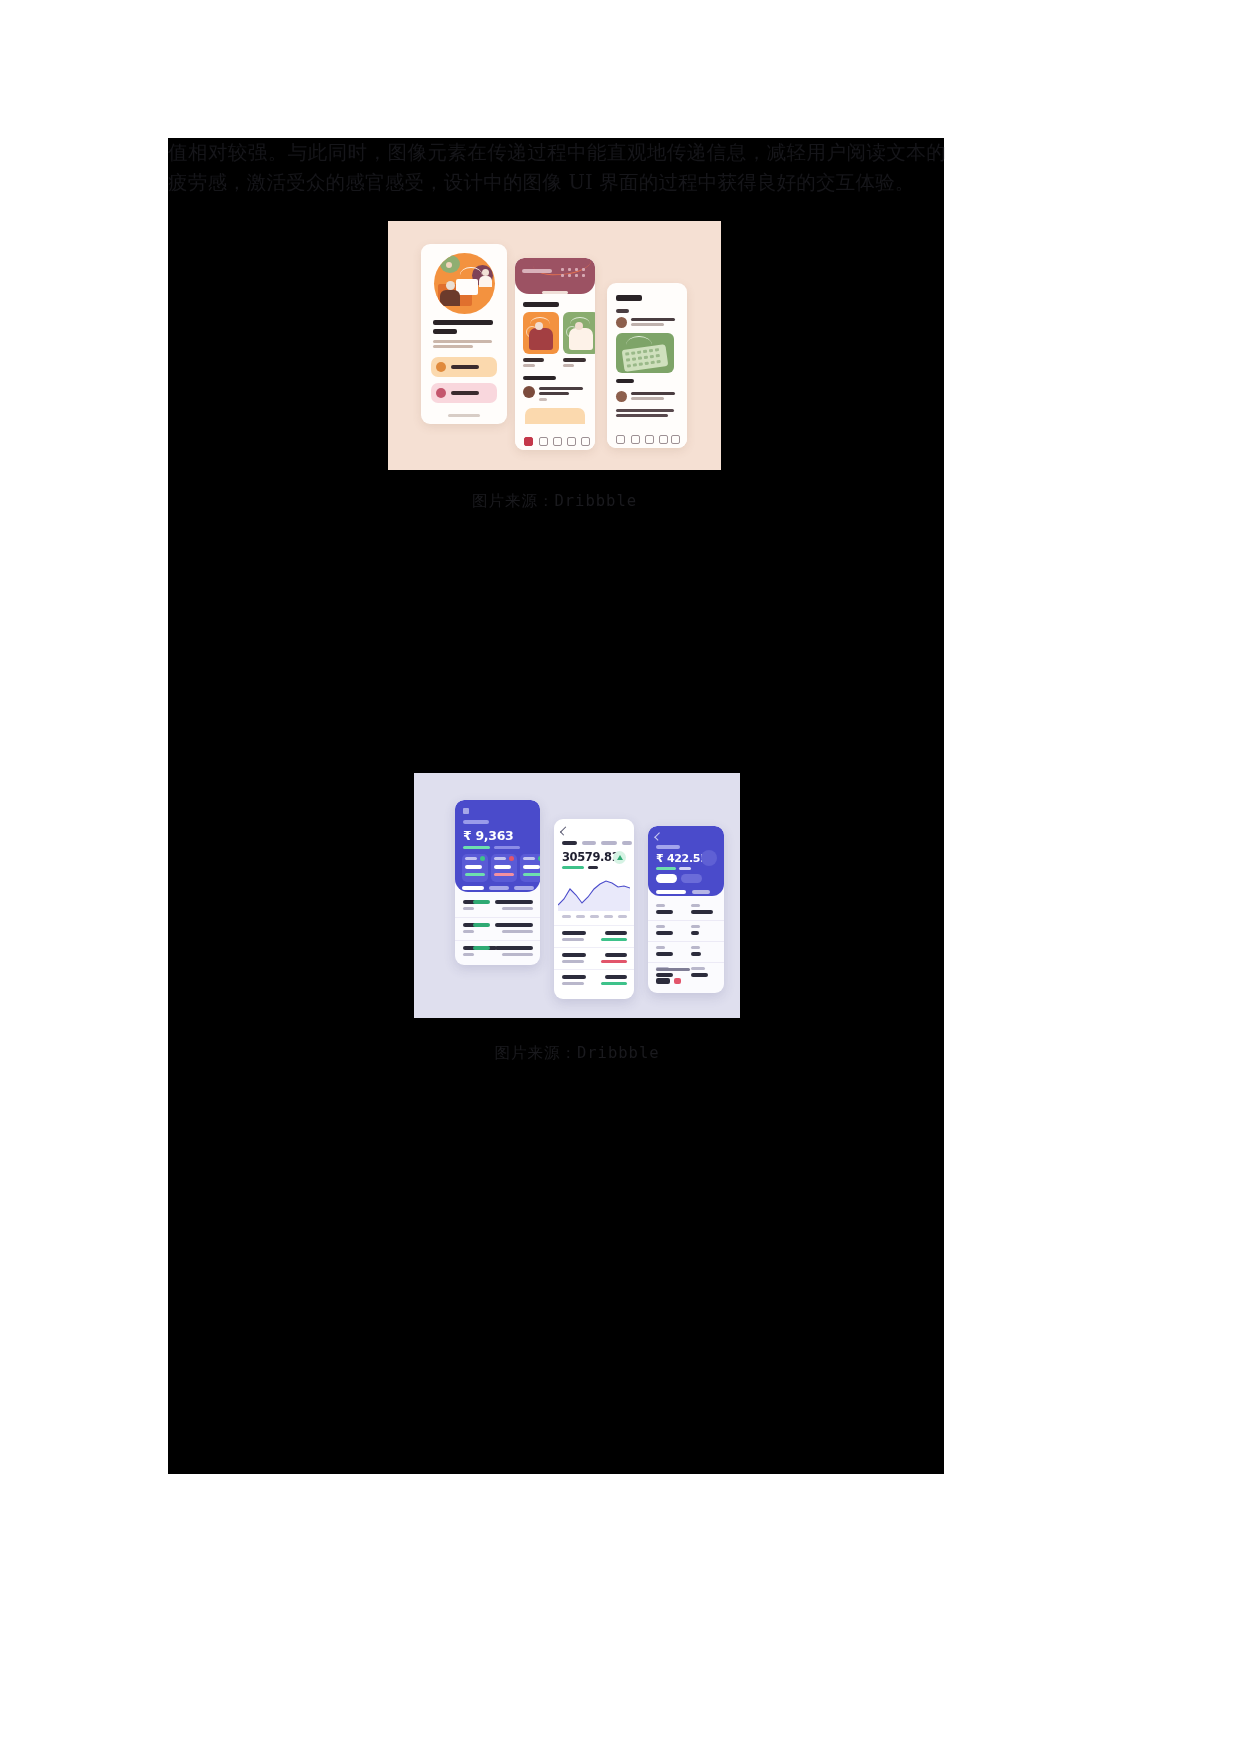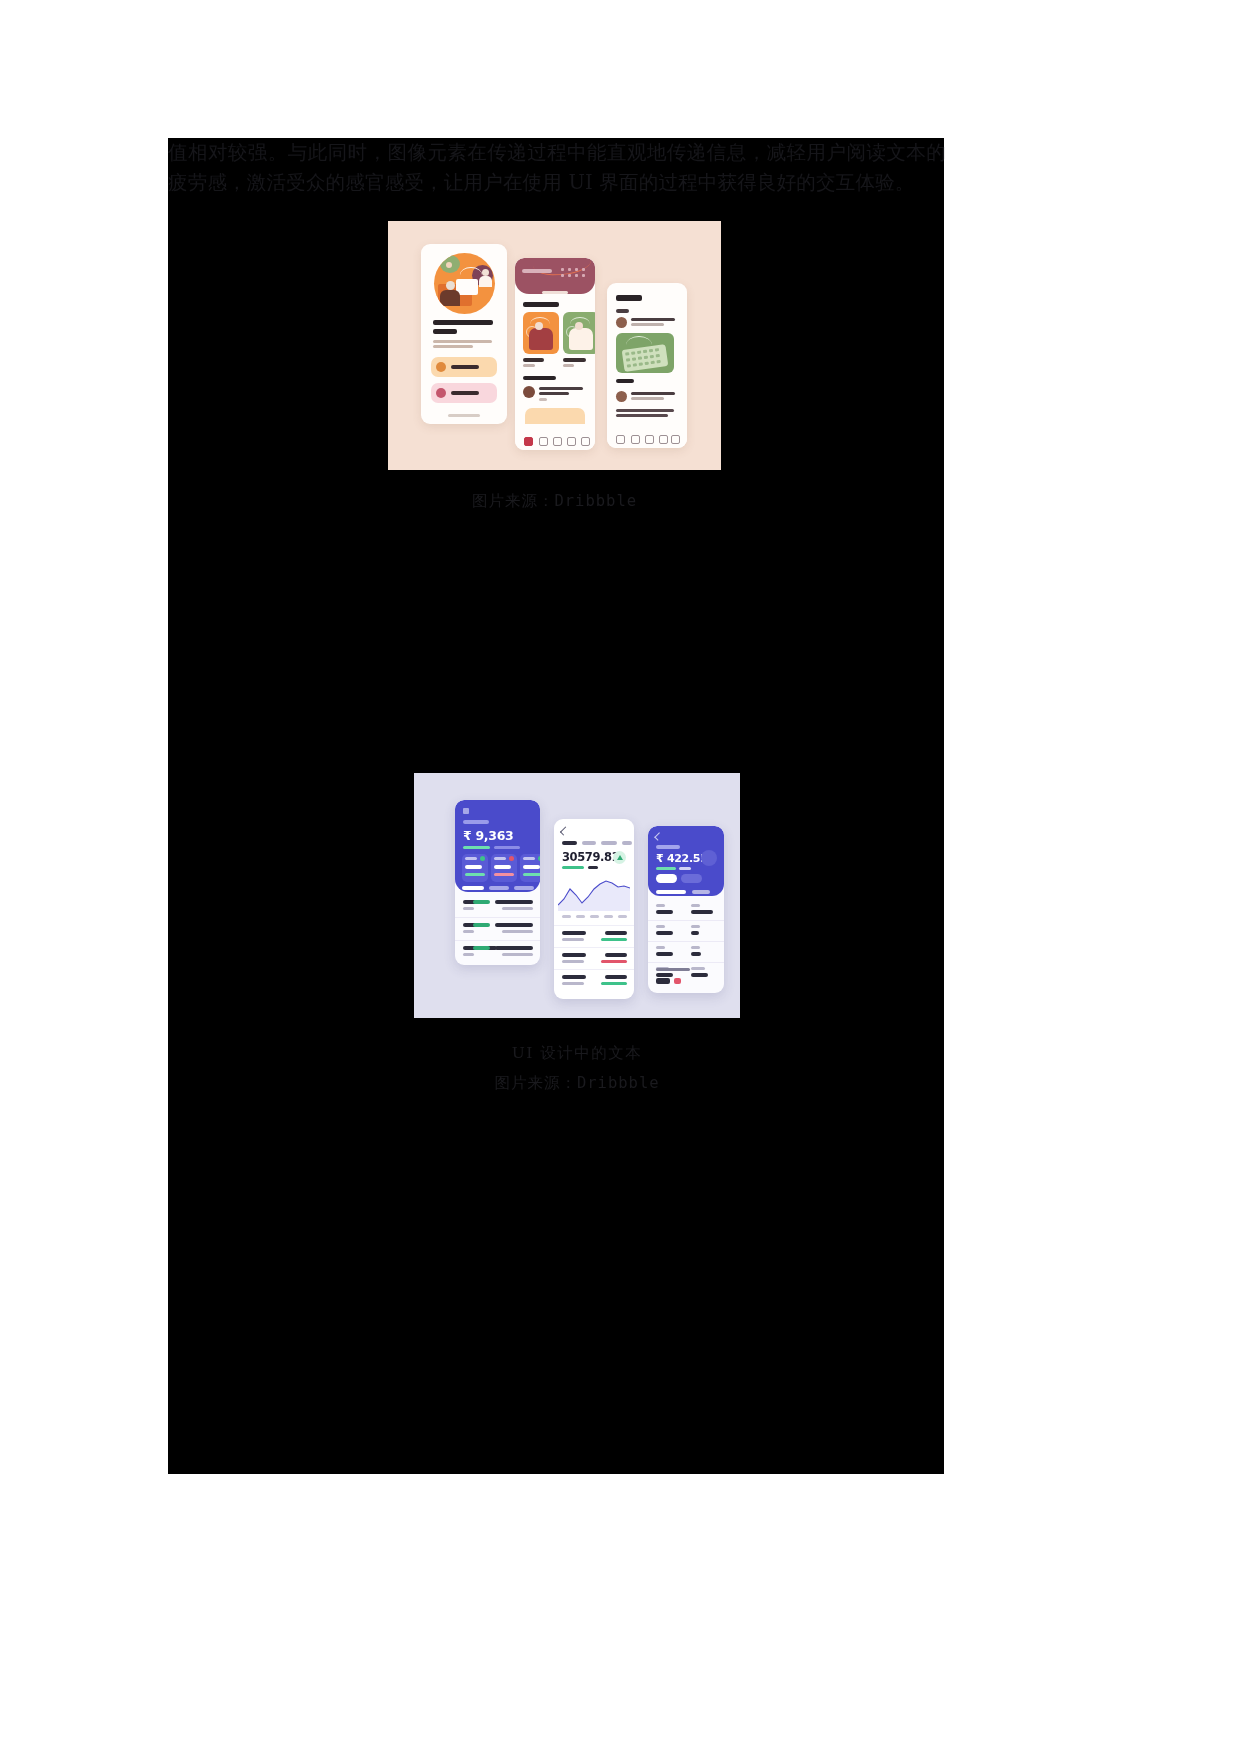--- a/index.html
+++ b/index.html
@@ -265,21 +265,21 @@
   #p2-c .krow .rv { position:absolute; left:43px; top:10px; width:17px; height:3.5px; border-radius:2px; background:#2c2c3c;}
   #p2-c .foot { position:absolute; left:8px; bottom:22px; width:34px; height:3px; border-radius:2px; background:#7f7d95;}
   #p2-c .footv { position:absolute; left:8px; bottom:9px; width:14px; height:6px; border-radius:2px; background:#2c2c3c;}
   #p2-c .footb { position:absolute; left:26px; bottom:9px; width:7px; height:6px; border-radius:2px; background:#e2556b;}
 </style>
 </head>
 <body>
 
 <div id="page-canvas"></div>
 
-<div id="body-paragraph">值相对较强。与此同时，图像元素在传递过程中能直观地传递信息，减轻用户阅读文本的疲劳感，激活受众的感官感受，让用户在使用 UI 界面的过程中获得良好的交互体验。</div>
+<div id="body-paragraph">值相对较强。与此同时，图像元素在传递过程中能直观地传递信息，减轻用户阅读文本的疲劳感，激活受众的感官感受，设计中的图像 UI 界面的过程中获得良好的交互体验。</div>
 
 <div class="figure-block" id="figure-1">
   <div id="fig1-art">
 
     <div class="ph" id="ph-a">
       <div class="illus">
         <div class="blobA"></div>
           <div class="blobB"></div>
         <div class="deskA"></div>
           <div class="screenA"></div>
@@ -552,15 +552,14 @@
       </div>
       <div class="foot"></div>
       <div class="footv"></div>
       <div class="footb"></div>
     </div>
 
   </div>
 </div>
 
 <div class="figure-caption" id="caption-2" style="position:absolute; left:414px; top:1038px; width:326px;">
-  <div class="cn">UI 设计中的文本</div>
   <div>图片来源：Dribbble</div>
 </div>
 
 </body></html>

